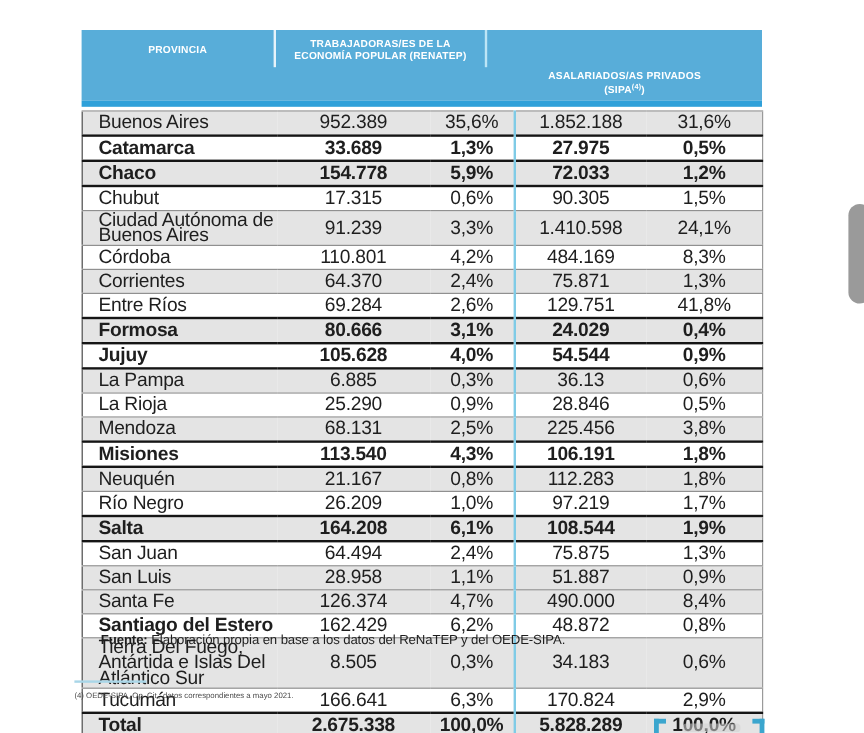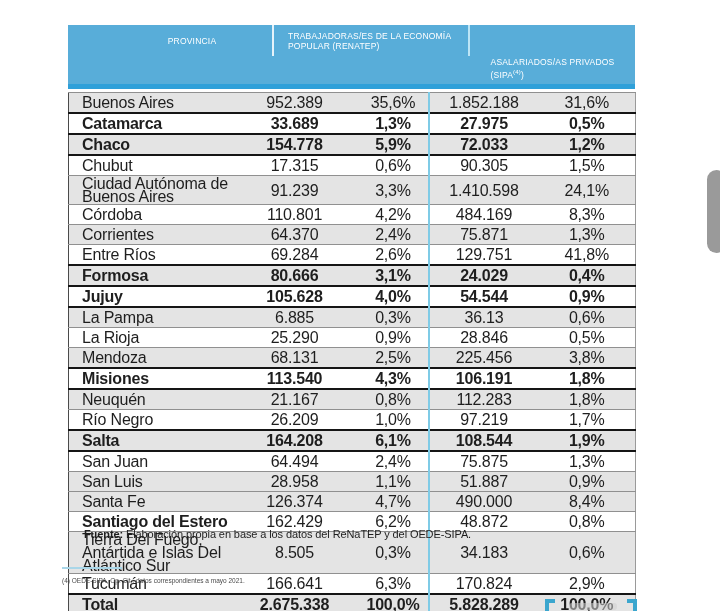--- a/index.html
+++ b/index.html
@@ -4,25 +4,25 @@
 <style>
   html,body{margin:0;padding:0;}
   body{
     width:720px;height:611px;position:relative;overflow:hidden;
     background:#ffffff;color:#1e1e1e;
     font-family:"Liberation Sans", sans-serif;
   }
   .table-wrap{position:absolute;left:68px;top:25px;width:567px;}
 
   
-  .thead{display:flex;background:var(--header_blue);color:#fff;font-weight:normal;
-         font-size:8.5px;letter-spacing:.2px;padding-left:44px;}
+  .thead{display:flex;background:var(--header_blue);color:#fff;font-weight:bold;
+         font-size:8.5px;text-align:center;letter-spacing:.2px;}
   .th{display:flex;align-items:center;justify-content:center;height:31px;line-height:10px;box-sizing:border-box;}
   .th-provincia{width:162px;border-right:2px solid rgba(255,255,255,.85);}
-  .th-renatep{width:196px;border-right:2px solid rgba(200,235,248,.9);padding:0 14px;}
+  .th-renatep{width:176px;border-right:2px solid rgba(200,235,248,.9);padding:0 14px;}
   .th-sipa{flex:1;padding:0 10px;margin-top:28px;}
   .thead-strip{height:5px;background:var(--header_strip);}
   sup{font-size:6px;vertical-align:super;}
 
   .body-gap{height:3px;}
 
   
   table{border-collapse:collapse;width:567px;table-layout:fixed;
         font-size:16px;letter-spacing:-0.2px;
         border-left:1px solid #4a4a4a;border-right:1px solid #9a9a9a;}

